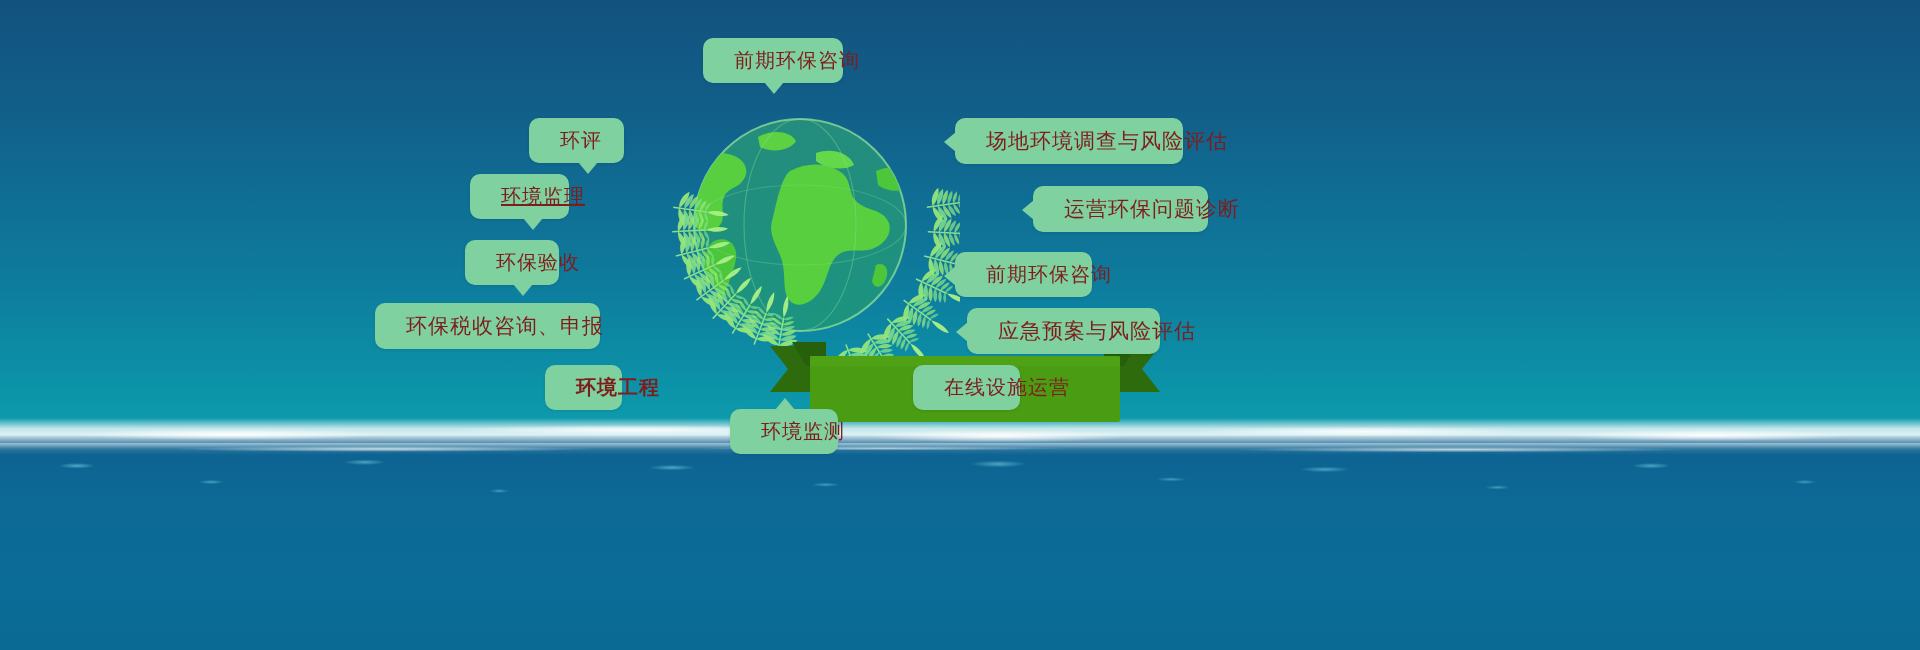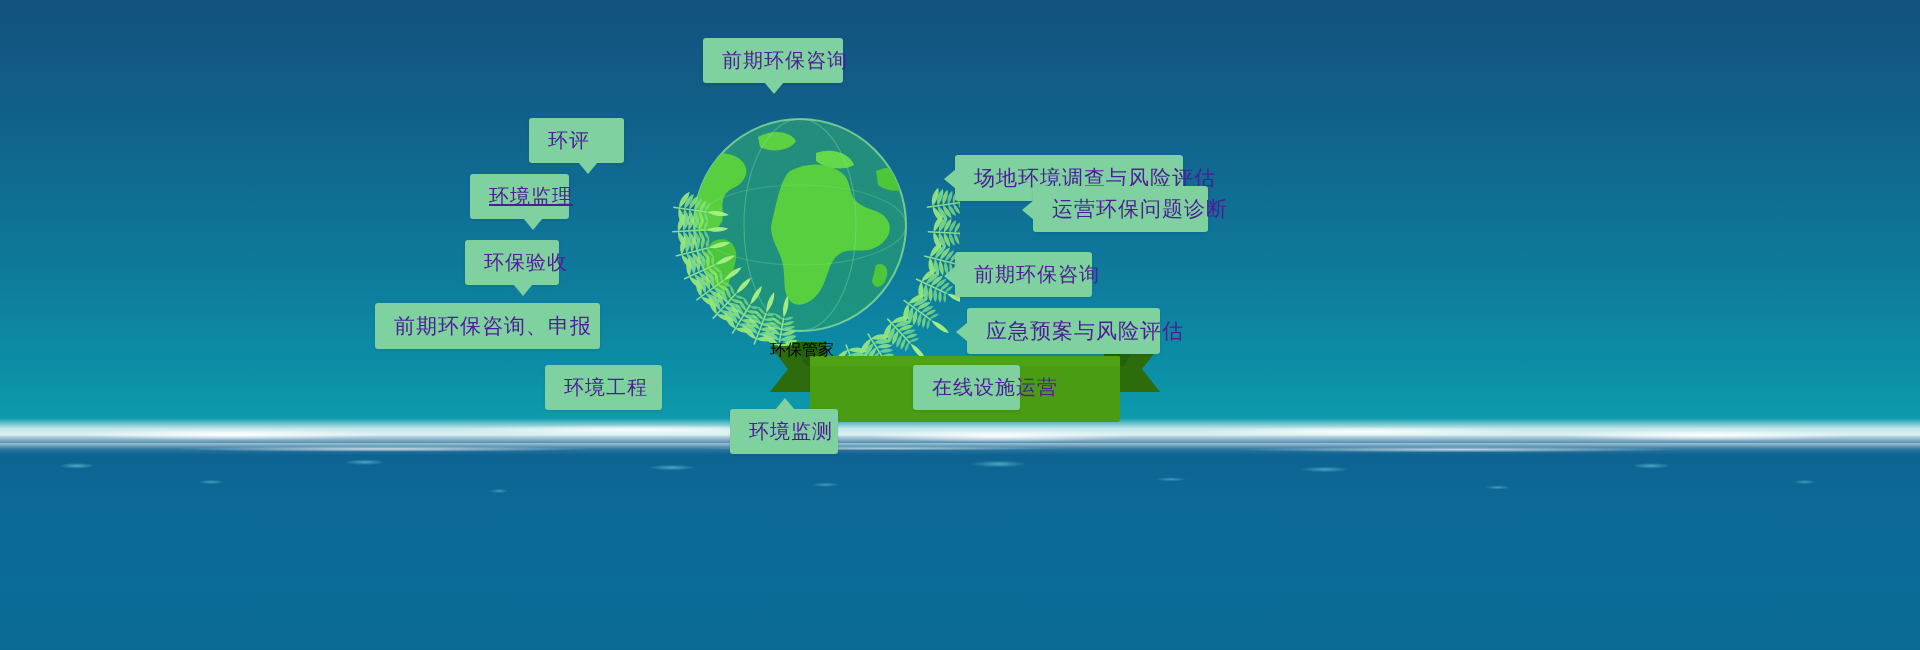--- a/index.html
+++ b/index.html
@@ -57,25 +57,25 @@
       radial-gradient(ellipse 16px 3px at 94% 30%,rgba(150,240,255,.7),rgba(0,0,0,0) 70%);
   }
 
   
   #emblem{position:absolute;left:640px;top:75px;width:320px;height:320px;}
 
   
   .chip{
     position:absolute;
     background:#7fd2a0;
-    border-radius:3px;
-    color:#4c1d95;
+    border-radius:10px;
+    color:#7f1d1d;
     font-size:20px;
     line-height:1;
-    padding:12px 19px 13px;
+    padding:12px 31px 13px;
     white-space:nowrap;
     letter-spacing:1px;
     box-shadow:0 1px 3px rgba(0,0,0,.10);
   }
   .chip.wide{font-size:21px;}
   .chip .tail{position:absolute;width:0;height:0;}
   
   .tail-down{
     bottom:-11px;left:50%;margin-left:-9px;
     border-left:10px solid transparent;border-right:10px solid transparent;
@@ -455,32 +455,29 @@
 
     <path d="M0,6 L56,6 L56,52 L0,52 L18,29 Z" fill="#2e6b0c"></path>
     <path d="M22,2 L56,2 L56,26 L36,26 Z" fill="#27600a"></path>
 
     <path d="M390,6 L334,6 L334,52 L390,52 L372,29 Z" fill="#2e6b0c"></path>
     <path d="M368,2 L334,2 L334,26 L354,26 Z" fill="#27600a"></path>
 
     <rect x="40" y="16" width="310" height="66" rx="2" fill="#4a9c13"></rect>
     <rect x="40" y="16" width="310" height="10" fill="#53a817" opacity=".55"></rect>
   </svg>
-  <div id="banner-text" style="position:absolute;left:770px;top:340px;width:390px;height:92px;pointer-events:none;">
-    <div class="title">环保管家</div>
-  </div>
 
   <div id="chips">
       <div class="chip" style="left: 703px; top: 38px; width: 140px; box-sizing: border-box; text-align: center;"><span>前期环保咨询</span><span class="tail tail-down"></span></div>
       <div class="chip" style="left: 529px; top: 118px; width: 95px; box-sizing: border-box; "><span>环评</span><span class="tail tail-down-r"></span></div>
       <div class="chip" style="left: 470px; top: 174px; width: 99px; box-sizing: border-box; text-align: center; text-decoration: underline;"><span>环境监理</span><span class="tail tail-down-r"></span></div>
       <div class="chip" style="left: 465px; top: 240px; width: 94px; box-sizing: border-box; text-align: center; font-family: Liberation Serif, serif;"><span>环保验收</span><span class="tail tail-down-r"></span></div>
-      <div class="chip wide" style="left: 375px; top: 303px; width: 225px; box-sizing: border-box; text-align: center;"><span>前期环保咨询、申报</span></div>
-      <div class="chip" style="left: 545px; top: 365px; width: 117px; box-sizing: border-box; text-align: center;"><span>环境工程</span></div>
+      <div class="chip wide" style="left: 375px; top: 303px; width: 225px; box-sizing: border-box; text-align: center;"><span>环保税收咨询、申报</span></div>
+      <div class="chip" style="left: 545px; top: 365px; width: 77px; box-sizing: border-box; text-align: center; font-weight: bold;"><span>环境工程</span></div>
       <div class="chip" style="left: 730px; top: 409px; width: 108px; box-sizing: border-box; text-align: center;"><span>环境监测</span><span class="tail tail-up"></span></div>
-      <div class="chip wide" style="left: 955px; top: 118px; width: 228px; box-sizing: border-box; text-align: center; margin-top: 37px;"><span>场地环境调查与风险评估</span><span class="tail tail-left"></span></div>
+      <div class="chip wide" style="left: 955px; top: 118px; width: 228px; box-sizing: border-box; text-align: center;"><span>场地环境调查与风险评估</span><span class="tail tail-left"></span></div>
       <div class="chip wide" style="left: 1033px; top: 186px; width: 175px; box-sizing: border-box; text-align: center;"><span>运营环保问题诊断</span><span class="tail tail-left"></span></div>
       <div class="chip" style="left: 955px; top: 252px; width: 137px; box-sizing: border-box; text-align: center;"><span>前期环保咨询</span><span class="tail tail-left"></span></div>
       <div class="chip wide" style="left: 967px; top: 308px; width: 193px; box-sizing: border-box; text-align: center;"><span>应急预案与风险评估</span><span class="tail tail-left"></span></div>
       <div class="chip" style="left: 913px; top: 365px; width: 107px; box-sizing: border-box; text-align: center;"><span>在线设施运营</span></div>
     </div>
 
 </div>
 
 </body></html>

